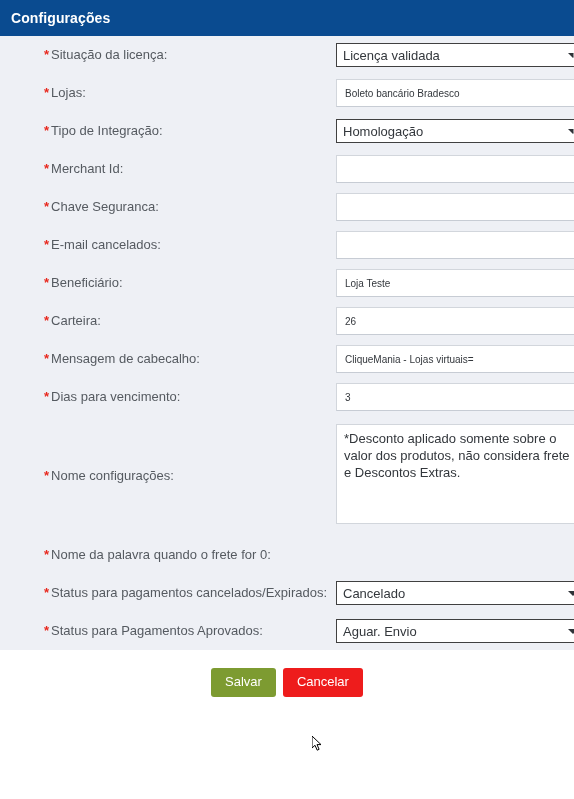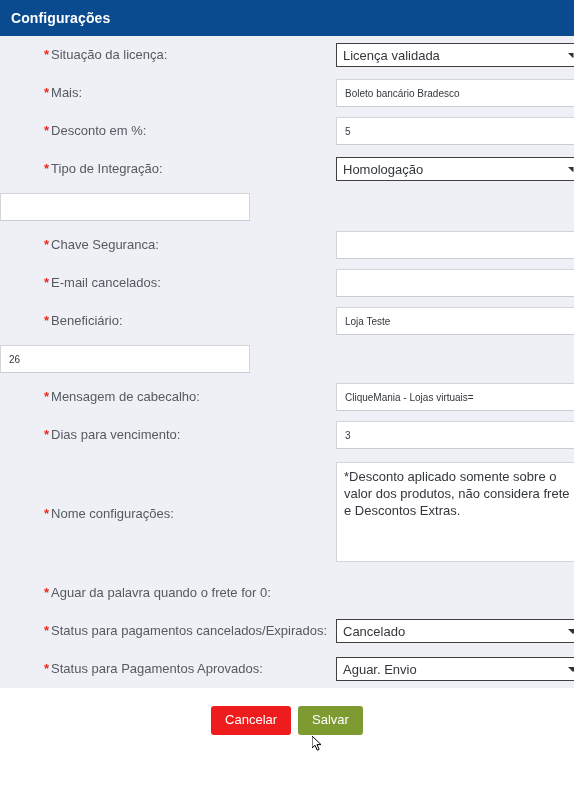--- a/index.html
+++ b/index.html
@@ -223,40 +223,35 @@
 
   <div class="form-body" id="form-body">
       <div class="form-row">
         <div class="label-cell"><span class="req">*</span><span>Situação da licença:</span></div>
         <div class="field-cell">
           <div class="sel-wrap"><select class="sel"><option>Licença validada</option></select><span class="sel-arrow"></span></div>
           <span class="help-icon">?</span>
         </div>
       </div>
       <div class="form-row">
-        <div class="label-cell"><span class="req">*</span><span>Mais:</span></div>
+        <div class="label-cell"><span class="req">*</span><span>Lojas:</span></div>
         <div class="field-cell">
           <input type="text" class="txt" placeholder="" value="Boleto bancário Bradesco" style="">
           <span class="help-icon">?</span>
         </div>
       </div>
       <div class="form-row">
-        <div class="label-cell"><span class="req">*</span><span>Desconto em %:</span></div>
-        <div class="field-cell">
-          <input type="text" class="txt" placeholder="" value="5" style="">
-        </div>
-      </div>
-      <div class="form-row">
         <div class="label-cell"><span class="req">*</span><span>Tipo de Integração:</span></div>
         <div class="field-cell">
           <div class="sel-wrap"><select class="sel"><option>Homologação</option></select><span class="sel-arrow"></span></div>
           <span class="help-icon">?</span>
         </div>
       </div>
       <div class="form-row">
+        <div class="label-cell"><span class="req">*</span><span>Merchant Id:</span></div>
         <div class="field-cell">
           <input type="text" class="txt" placeholder="" style="">
         </div>
       </div>
       <div class="form-row">
         <div class="label-cell"><span class="req">*</span><span>Chave Seguranca:</span></div>
         <div class="field-cell">
           <input type="text" class="txt" placeholder="" style="">
         </div>
       </div>
@@ -267,20 +262,21 @@
           <span class="help-icon">?</span>
         </div>
       </div>
       <div class="form-row">
         <div class="label-cell"><span class="req">*</span><span>Beneficiário:</span></div>
         <div class="field-cell">
           <input type="text" class="txt" placeholder="" value="Loja Teste" style="">
         </div>
       </div>
       <div class="form-row">
+        <div class="label-cell"><span class="req">*</span><span>Carteira:</span></div>
         <div class="field-cell">
           <input type="text" class="txt" placeholder="" value="26" style="">
         </div>
       </div>
       <div class="form-row">
         <div class="label-cell"><span class="req">*</span><span>Mensagem de cabecalho:</span></div>
         <div class="field-cell">
           <input type="text" class="txt" placeholder="" value="CliqueMania - Lojas virtuais=" style="">
         </div>
       </div>
@@ -297,38 +293,38 @@
               <i style="right: 0px; bottom: 0px;"></i>
               <i style="right: 3.5px; bottom: 0px;"></i>
               <i style="right: 3.5px; bottom: 3.5px;"></i>
               <i style="right: 7px; bottom: 0px;"></i>
               <i style="right: 7px; bottom: 3.5px;"></i>
               <i style="right: 7px; bottom: 7px;"></i>
             </span></div>
         </div>
       </div>
       <div class="form-row">
-        <div class="label-cell"><span class="req">*</span><span>Aguar da palavra quando o frete for 0:</span></div>
+        <div class="label-cell"><span class="req">*</span><span>Nome da palavra quando o frete for 0:</span></div>
       </div>
       <div class="form-row">
         <div class="label-cell"><span class="req">*</span><span>Status para pagamentos cancelados/Expirados:</span></div>
         <div class="field-cell">
           <div class="sel-wrap"><select class="sel"><option>Cancelado</option></select><span class="sel-arrow"></span></div>
         </div>
       </div>
       <div class="form-row">
         <div class="label-cell"><span class="req">*</span><span>Status para Pagamentos Aprovados:</span></div>
         <div class="field-cell">
           <div class="sel-wrap"><select class="sel"><option>Aguar. Envio</option></select><span class="sel-arrow"></span></div>
         </div>
       </div>
     </div>
 
   <div class="footer">
+    <button class="btn btn-save">Salvar</button>
     <button class="btn btn-cancel">Cancelar</button>
-    <button class="btn btn-save">Salvar</button>
   </div>
 
   <svg class="cursor" viewBox="0 0 12 16">
     <polygon points="0,0 0,12 3,9.3 5.2,14.2 7.1,13.3 5,8.6 9,8.6" fill="#ffffff" stroke="#000000" stroke-width="1"></polygon>
   </svg>
 
 </div>
 
 </body></html>

